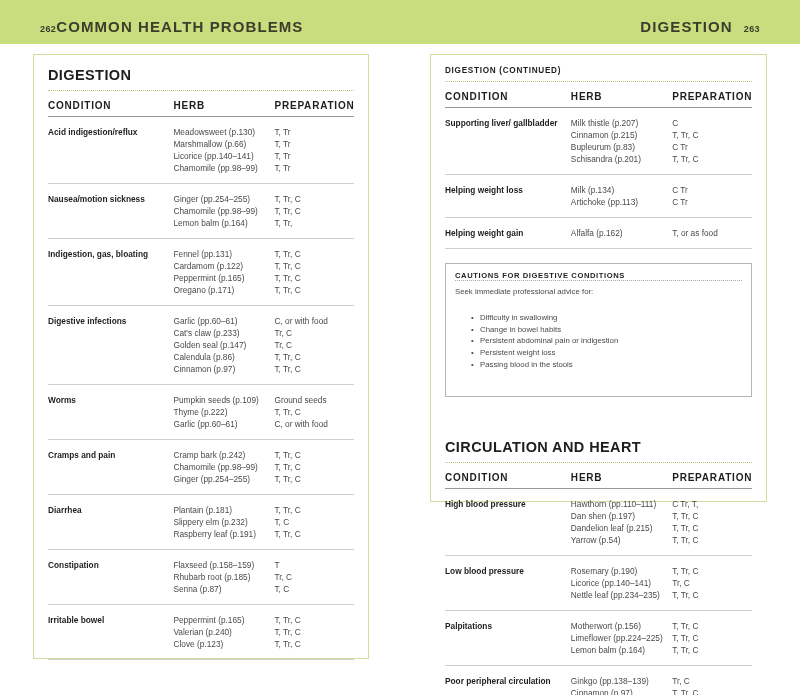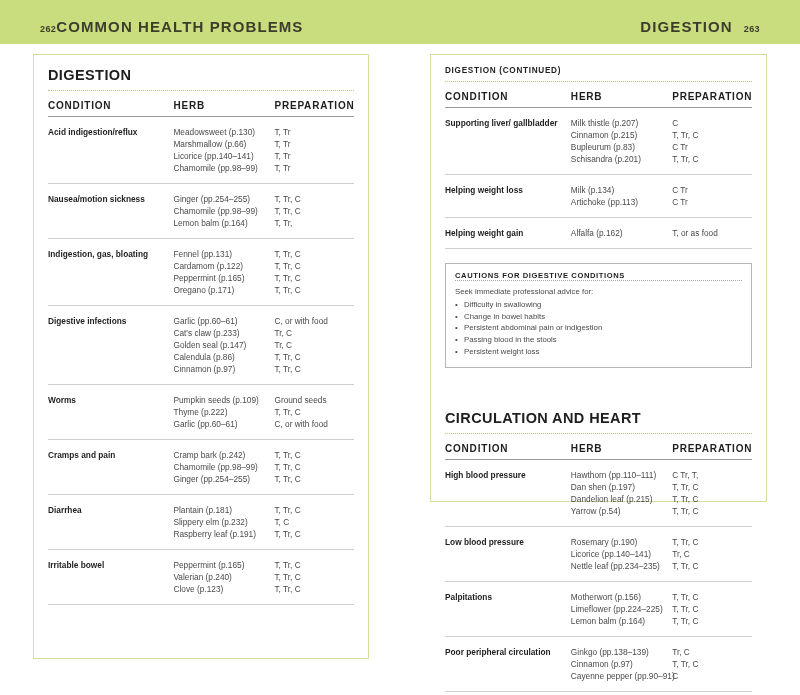--- a/index.html
+++ b/index.html
@@ -164,21 +164,21 @@
     border-top: 1px dotted #a8a8a8;
     margin-bottom: 6px;
   }
   .cautions-intro {
     font-size: 7.8px;
     color: #4a4a4a;
     margin-bottom: 3px;
   }
   ul.cautions-list {
     list-style: none;
-    margin: 0;
+    margin: 16px;
     padding: 0;
   }
   ul.cautions-list li {
     font-size: 7.8px;
     color: #4a4a4a;
     line-height: 1.5;
     padding-left: 9px;
     position: relative;
   }
   ul.cautions-list li::before {
@@ -317,20 +317,33 @@
             <div>Plantain (p.181)</div>
             <div>Slippery elm (p.232)</div>
             <div>Raspberry leaf (p.191)</div>
           </td>
           <td class="prep-cell">
             <div>T, Tr, C</div>
             <div>T, C</div>
             <div>T, Tr, C</div>
           </td>
         </tr>
+        <tr>
+          <td class="cond-cell">Constipation</td>
+          <td class="herb-cell">
+            <div>Flaxseed (p.158–159)</div>
+            <div>Rhubarb root (p.185)</div>
+            <div>Senna (p.87)</div>
+          </td>
+          <td class="prep-cell">
+            <div>T</div>
+            <div>Tr, C</div>
+            <div>T, C</div>
+          </td>
+        </tr>
         <tr class="last-row">
           <td class="cond-cell">Irritable bowel</td>
           <td class="herb-cell">
             <div>Peppermint (p.165)</div>
             <div>Valerian (p.240)</div>
             <div>Clove (p.123)</div>
           </td>
           <td class="prep-cell">
             <div>T, Tr, C</div>
             <div>T, Tr, C</div>
@@ -398,22 +411,22 @@
   </table>
 
   <div class="cautions">
     <div class="cautions-title">CAUTIONS  FOR DIGESTIVE CONDITIONS</div>
     <div class="cautions-rule"></div>
     <div class="cautions-intro">Seek immediate professional advice for:</div>
     <ul class="cautions-list">
         <li>Difficulty in swallowing</li>
         <li>Change in bowel habits</li>
         <li>Persistent abdominal pain or indigestion</li>
+        <li>Persistent weight loss</li>
         <li>Passing blood in the stools</li>
-        <li>Persistent weight loss</li>
       </ul>
   </div>
 
   <div class="gap-before-circulation"></div>
 
   <div class="section-title spaced-top">CIRCULATION AND HEART</div>
   <div class="dotted-rule"></div>
 
   <table class="herb-table">
     <colgroup>

